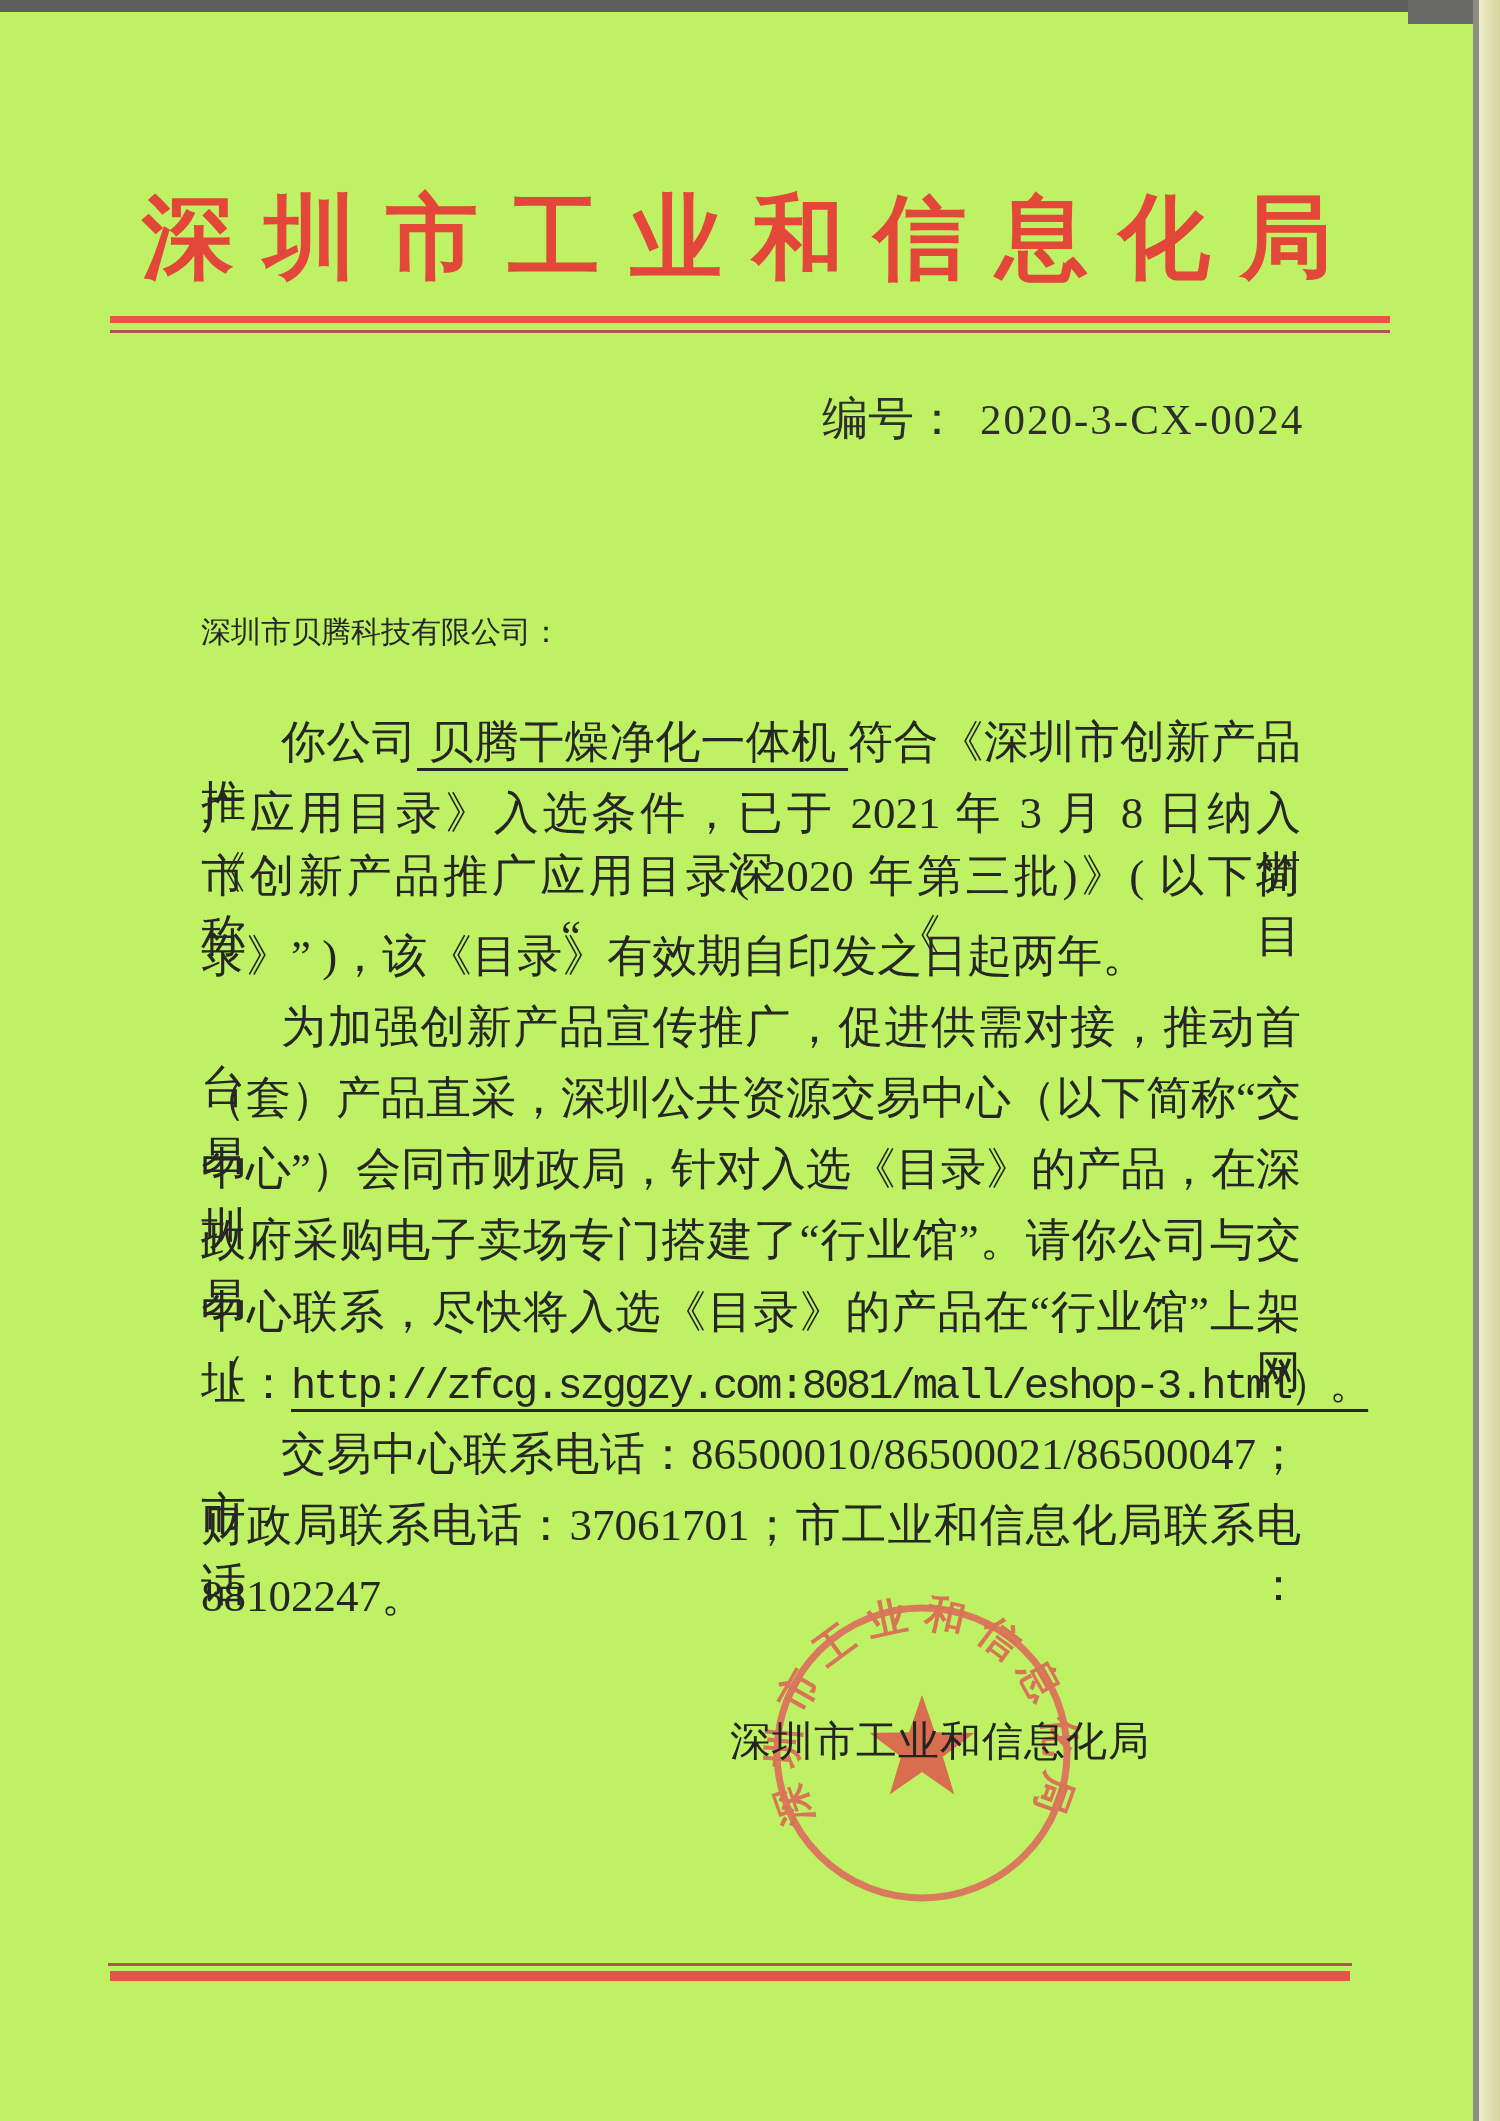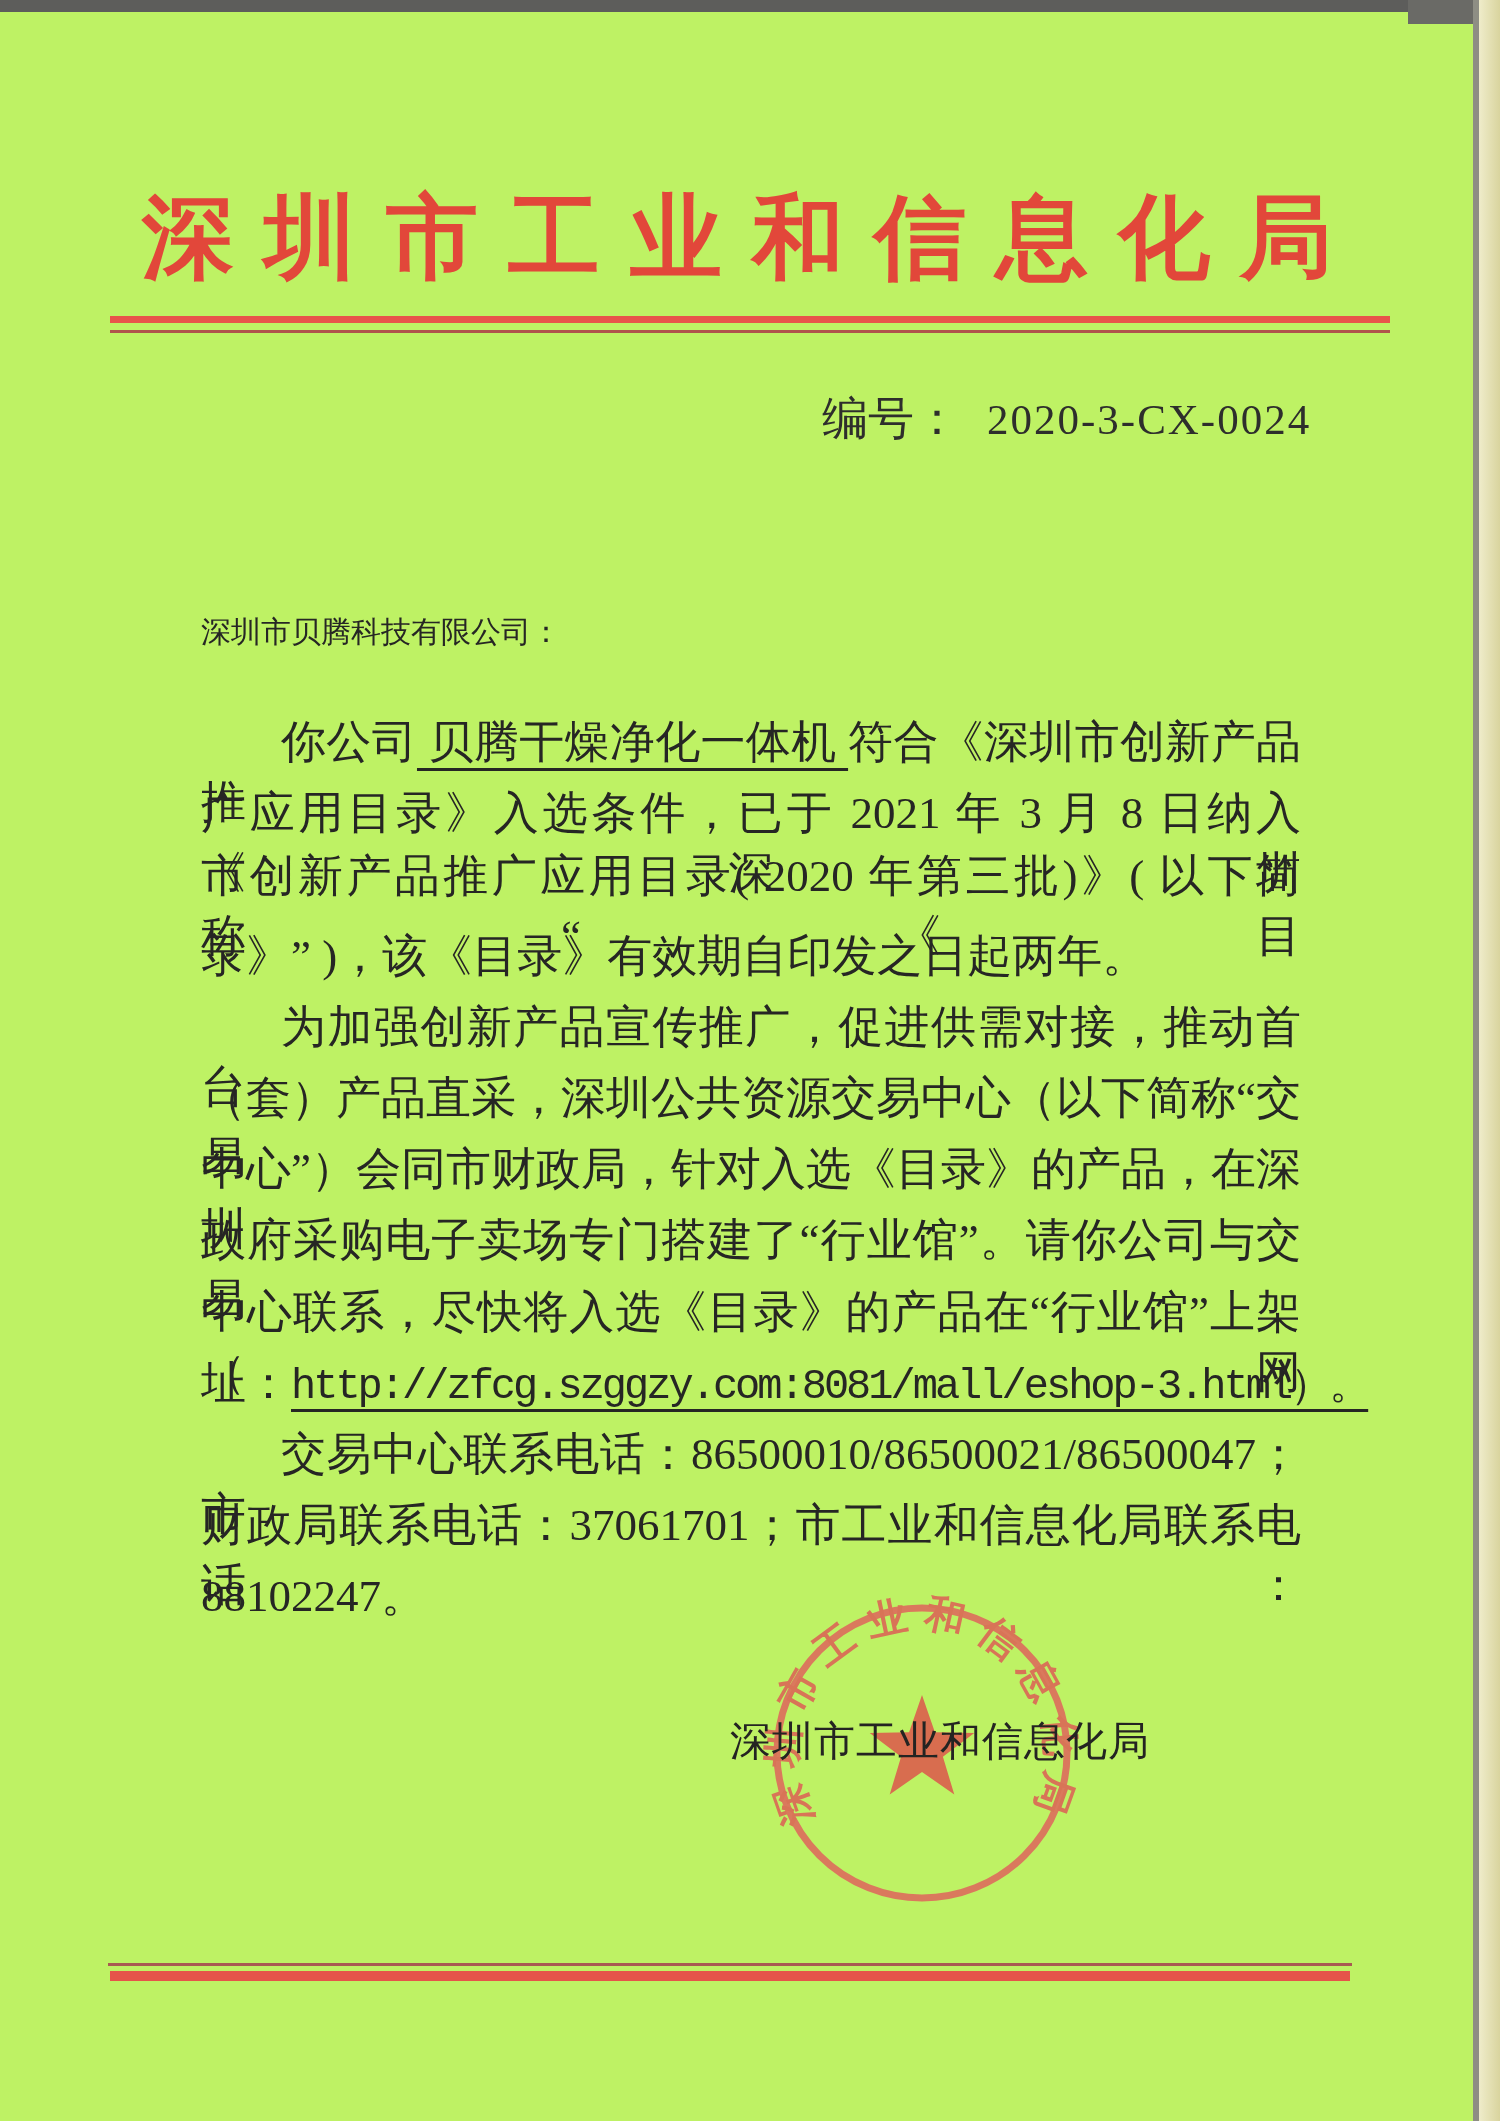--- a/index.html
+++ b/index.html
@@ -17,21 +17,21 @@
   .edge-strip{position:absolute;left:1479px;top:0;width:21px;height:2121px;
     background:linear-gradient(90deg,#efecca,#d9d49e);}
   .header-name{
     position:absolute;left:0;top:176px;width:1474px;
     text-align:center;font-size:92px;font-weight:bold;color:#e2473a;
     letter-spacing:30px;text-indent:30px;white-space:nowrap;
   }
   .rule-thick-top{position:absolute;left:110px;top:316px;width:1280px;height:7px;background:#e8544a;}
   .rule-thin-top{position:absolute;left:110px;top:330px;width:1280px;height:3px;background:#b0544c;}
   .doc-number{position:absolute;left:822px;top:388px;font-size:46px;color:#2e2e2c;white-space:nowrap;}
-  .doc-number .num{font-size:43px;letter-spacing:2px;margin-left:27px;}
+  .doc-number .num{font-size:43px;letter-spacing:2px;margin-left:20px;}
   .doc-title{
     position:absolute;left:0;top:474px;width:1474px;text-align:center;
     font-size:56px;font-weight:bold;color:#1c1c1a;white-space:nowrap;
   }
   .salutation{position:absolute;left:201px;top:612px;font-size:30px;color:#262624;white-space:nowrap;}
   .body-line{
     position:absolute;left:201px;width:1100px;
     font-size:45px;line-height:60px;color:#262624;
     text-align:justify;text-align-last:justify;text-justify:inter-character;
   }

